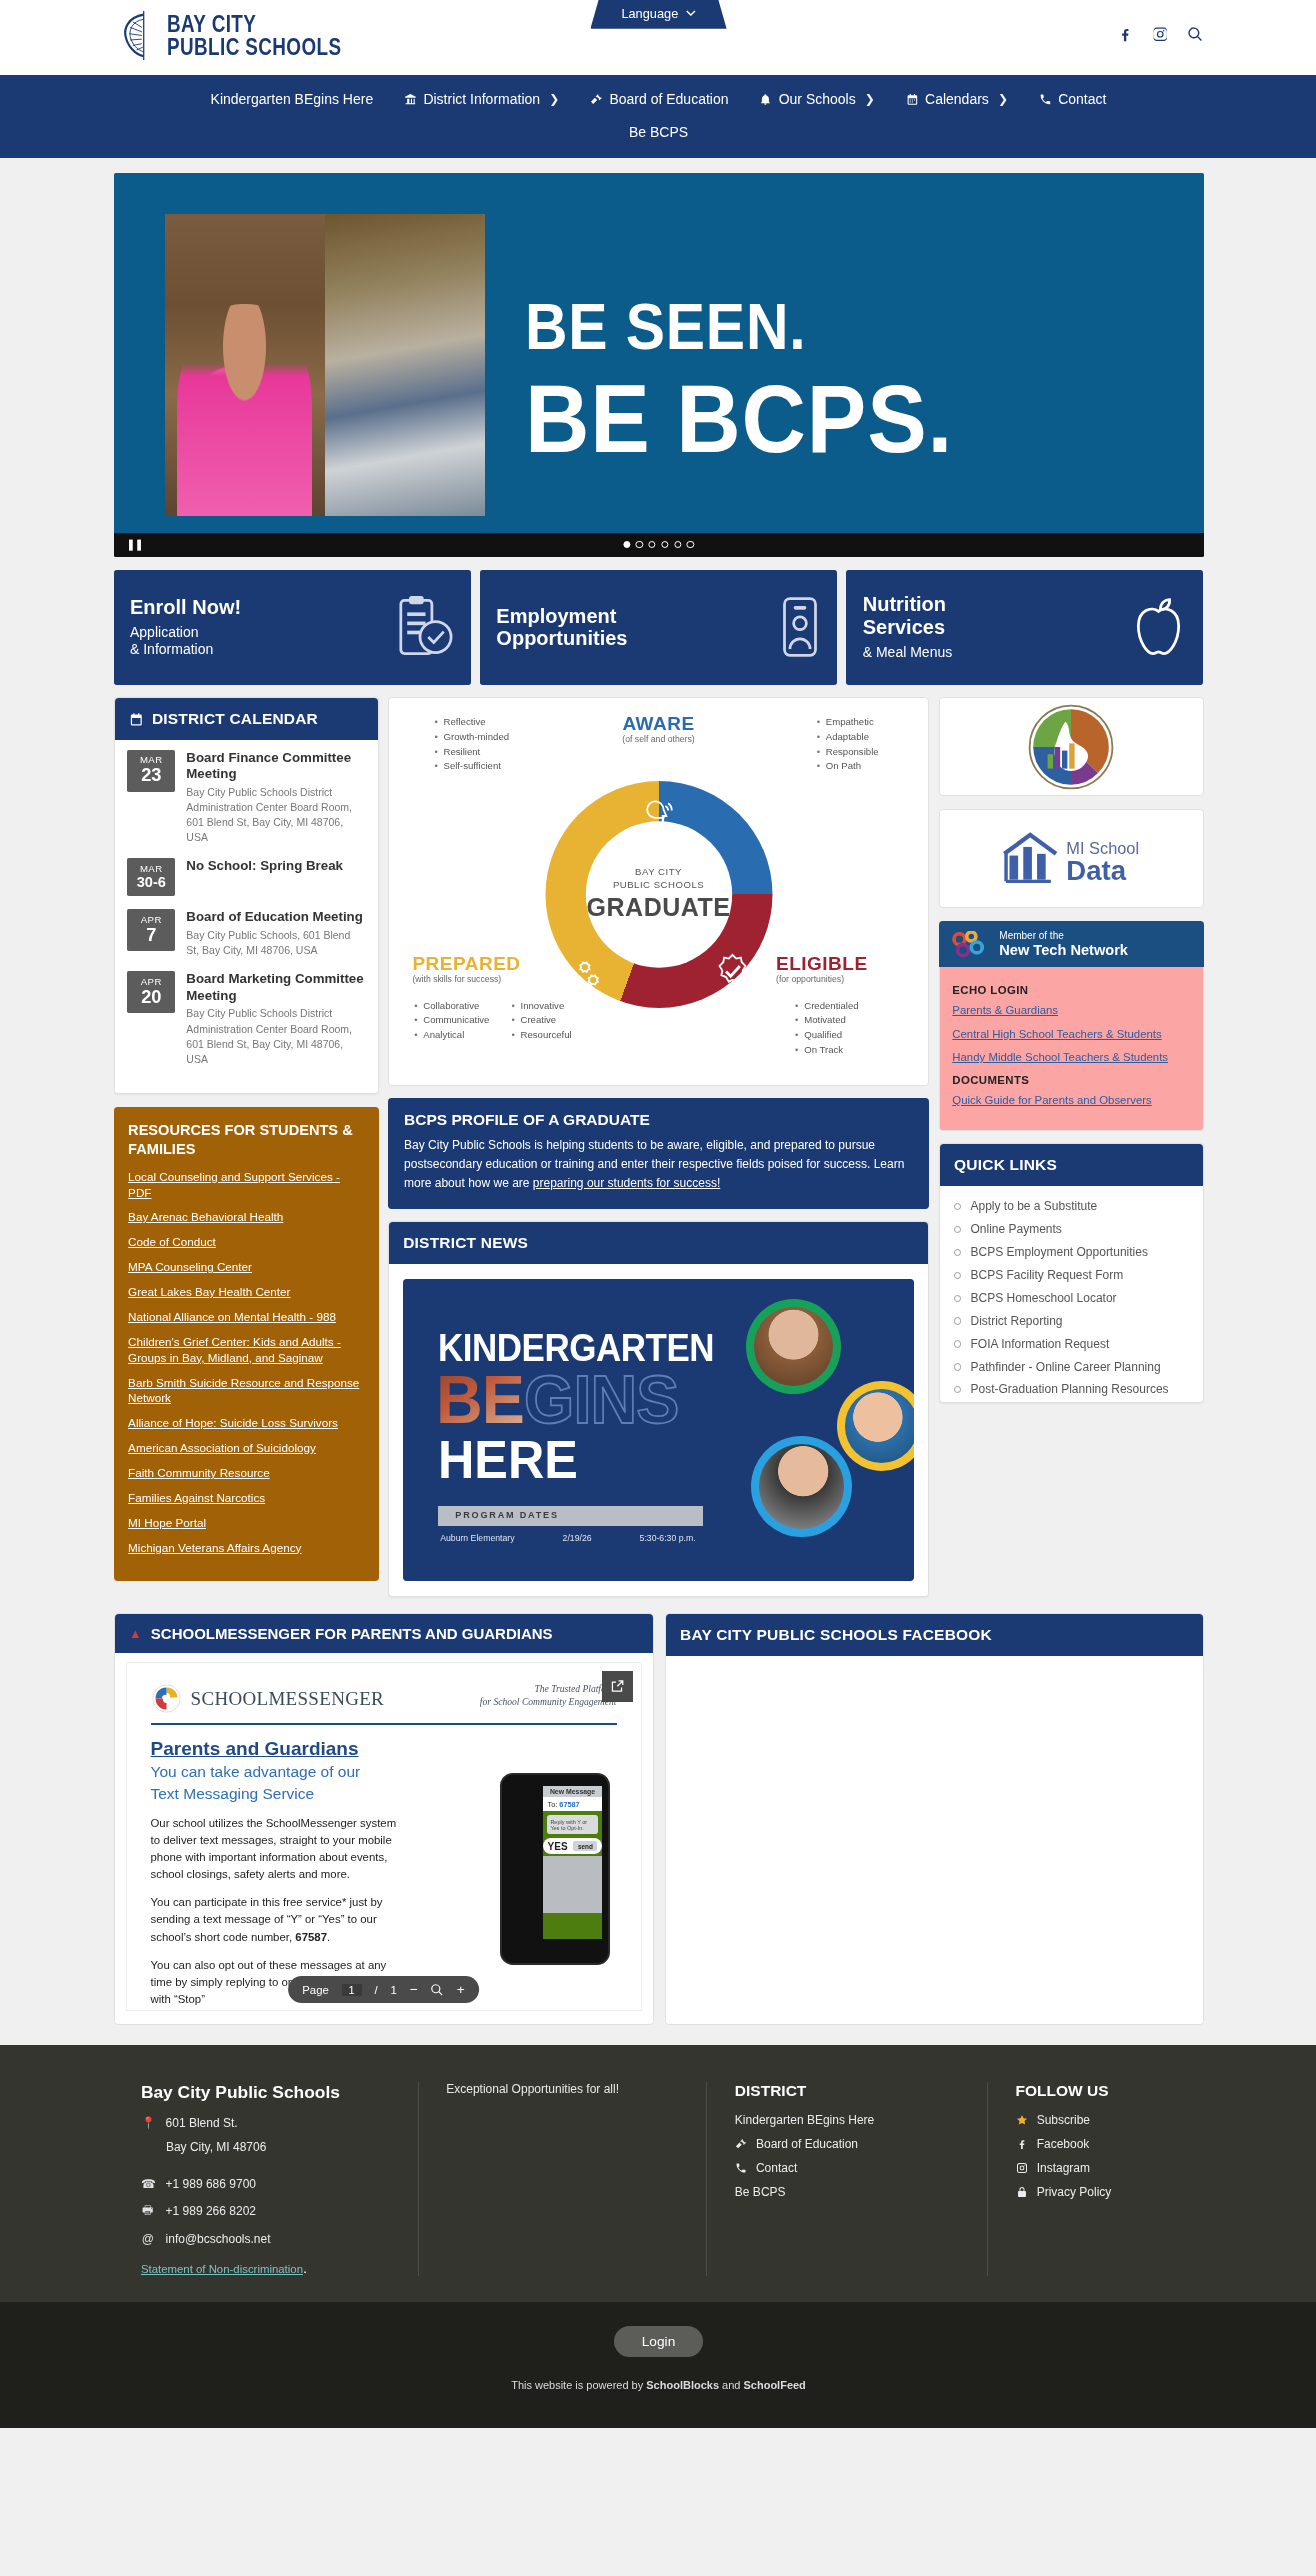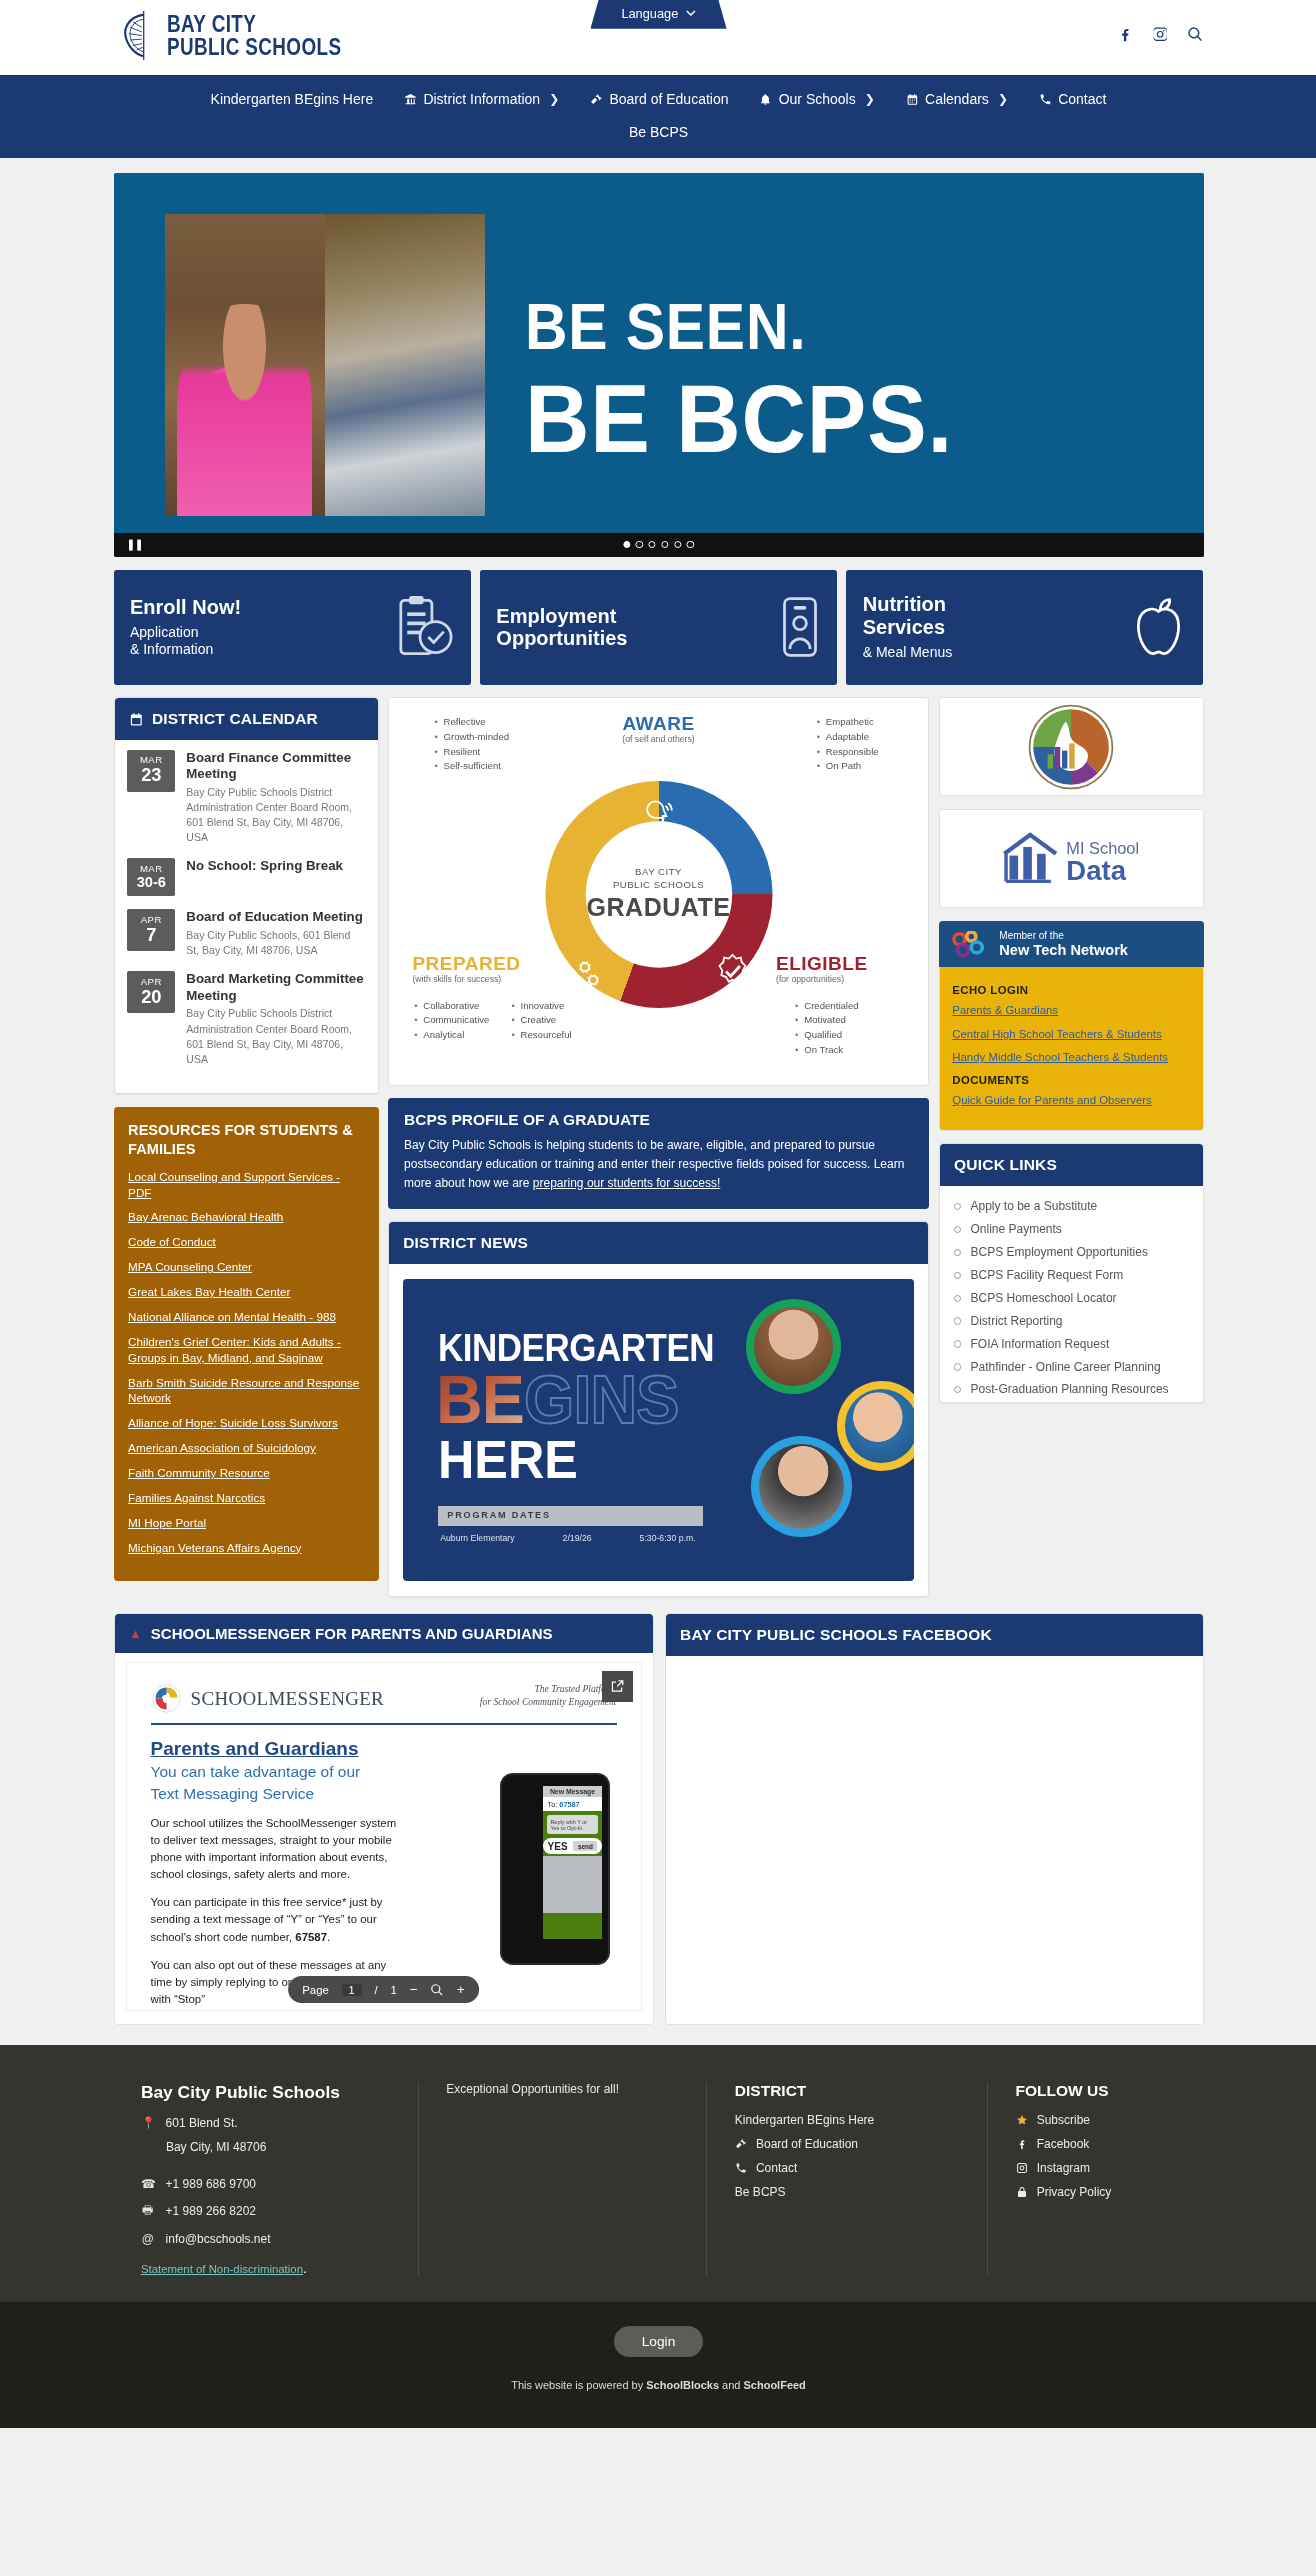--- a/index.html
+++ b/index.html
@@ -140,33 +140,33 @@
   
   .news-img { margin:14.6px; height:302px; background:#1b3a73; border-radius:3.7px; position:relative; overflow:hidden; }
   .kg-1 { position:absolute; left:35px; top:48px; font-family:"Liberation Sans Narrow","Liberation Sans",sans-serif;
           font-weight:bold; color:#fff; font-size:38px; letter-spacing:-0.5px; transform:scaleX(.92); transform-origin:left; }
   .kg-2 { position:absolute; left:33px; top:88px; font-family:"Liberation Sans Narrow","Liberation Sans",sans-serif;
           font-weight:bold; font-size:68px; letter-spacing:-0.9px; line-height:.95; transform:scaleX(.95); transform-origin:left;
           color:transparent; -webkit-text-stroke:1.8px #5b7fb5; }
   .kg-2 b { color:#fff; -webkit-text-stroke:0; background:linear-gradient(150deg,#8a4030,#c0593a 40%,#dcbda0); -webkit-background-clip:text; background-clip:text; color:transparent;}
   .kg-3 { position:absolute; left:35px; top:154px; font-family:"Liberation Sans Narrow","Liberation Sans",sans-serif;
           font-weight:bold; color:#fff; font-size:53px; line-height:1; transform:scaleX(.95); transform-origin:left;}
-  .kg-bar { position:absolute; left:35px; top:227px; width:265px; height:20px; background:#b9bec6; }
+  .kg-bar { position:absolute; left:35px; top:227px; width:265px; height:20px; background:#b9bec6;padding-left:8px; }
   .kg-bar span { font-size:9.1px; letter-spacing:1.8px; color:#3b3b3b; padding:3.7px 0 0 9.1px; display:block; font-weight:600;}
   .kg-row { position:absolute; left:37px; top:254px; font-size:8.7px; color:#dfe4ec; display:flex; gap:48px; }
   .kg-circle { position:absolute; border-radius:50%; background:#fff; }
   .kg-circle .inner { position:absolute; inset:8.2px; border-radius:50%; }
 
   
   .logo-card { background:#fff; border:0.9px solid #e0e0e0; border-radius:3.7px; height:99px;
                display:flex; align-items:center; justify-content:center; margin-bottom:12.8px; }
   .ntn { background:#1b4f82; border-radius:3.7px 3.7px 0 0; padding:9.1px 12.8px; display:flex; align-items:center; gap:11px;}
   .ntn .t1 { color:#fff; font-size:10px; line-height:1.15;}
   .ntn .t2 { color:#fff; font-size:14.6px; font-weight:bold; line-height:1.15;}
-  .echo { background:#eab308; border:0.9px solid #e0e0e0; border-top:0; border-radius:0 0 3.7px 3.7px; padding:11px 12.8px 12.8px 12.8px; }
+  .echo { background:#fca5a5; border:0.9px solid #e0e0e0; border-top:0; border-radius:0 0 3.7px 3.7px; padding:11px 12.8px 12.8px 12.8px; }
   .echo h4 { font-size:11.4px; letter-spacing:0.4px; color:#222; margin:5.5px 0 7.3px 0; }
   .echo a { display:block; font-size:11.4px; color:#2d5ba0; text-decoration:underline; line-height:1.35; margin-bottom:8.2px; }
 
   
   .ql-list { padding:12.8px 14.6px 9.1px 14.6px; max-height:216px; overflow:hidden; }
   .ql-list .ql { display:flex; gap:9.1px; align-items:flex-start; margin-bottom:7.3px; font-size:12px; color:#555; line-height:1.3; cursor:pointer; }
   .ql .o { width:7.3px; height:7.3px; border:1.3px solid #9a9a9a; border-radius:50%; flex:0 0 7.3px; margin-top:3.7px; }
 
   
   .bottom { display:flex; gap:11px; margin-top:3.7px; }

